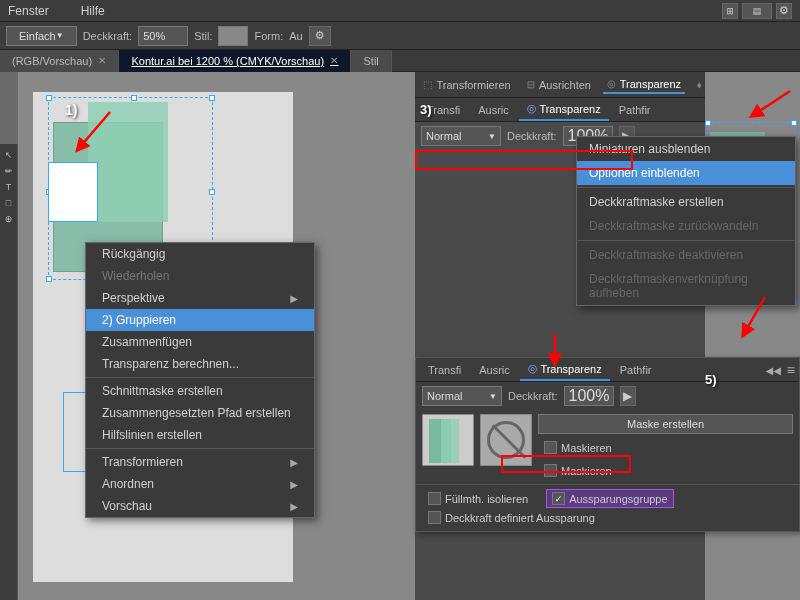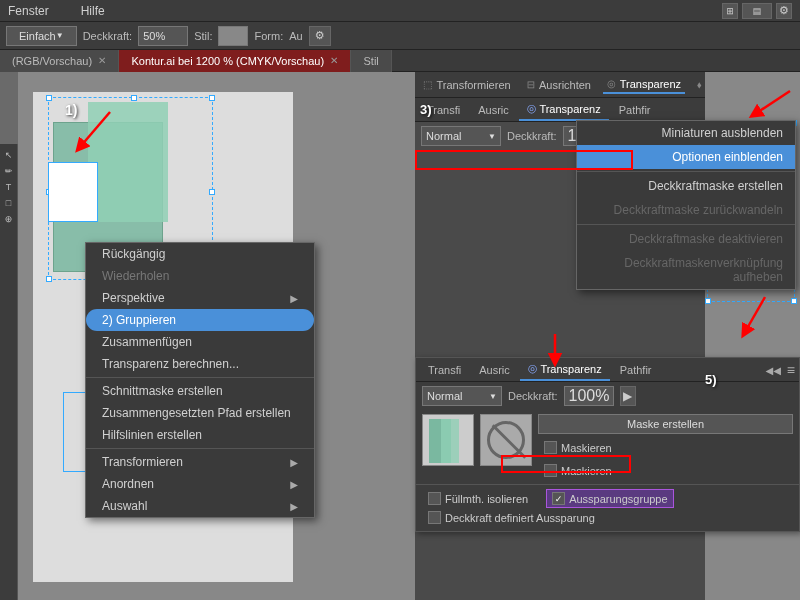--- a/index.html
+++ b/index.html
@@ -91,22 +91,23 @@
       display: flex;
       align-items: center;
       font-size: 11px;
       color: #bbb;
       border-right: 1px solid #555;
       cursor: pointer;
       gap: 6px;
       background: #4a4a4a;
     }
     .tab.active {
-      background: #7f1d1d;
+      background: #0f172a;
       color: #fff;
+      text-decoration: underline;
     }
     .tab-close {
       color: #999;
       font-size: 10px;
       cursor: pointer;
     }
 
     
     .main-area {
       display: flex;
@@ -140,21 +141,20 @@
       color: #d0d0d0;
       font-size: 12px;
       cursor: pointer;
       display: flex;
       align-items: center;
       justify-content: space-between;
     }
     .context-menu-item:hover, .context-menu-item.highlighted {
       background: #4a90d9;
       color: #fff;
-      border-radius: 11px;
     }
     .context-menu-item.disabled {
       color: #777;
       cursor: default;
     }
     .context-menu-separator {
       height: 1px;
       background: #555;
       margin: 2px 0;
     }
@@ -229,28 +229,27 @@
       font-size: 16px;
       height: 20px;
       width: 50px;
       padding: 0 4px;
       text-align: right;
     }
 
     
     .panel-dropdown-menu {
       position: absolute;
-      top: 48px;
+      top: 64px;
       right: 4px;
       width: 220px;
       background: #3a3a3a;
       border: 1px solid #666;
       box-shadow: 3px 3px 8px rgba(0,0,0,0.5);
       z-index: 200;
-      text-align: right;
     }
     .pdm-item {
       padding: 5px 12px;
       color: #d0d0d0;
       font-size: 12px;
       cursor: pointer;
     }
     .pdm-item:hover, .pdm-item.highlighted {
       background: #4a90d9;
       color: #fff;
@@ -512,21 +511,21 @@
       <div class="context-menu-separator"></div>
       <div class="context-menu-item">
         <span>Transformieren</span>
         <span class="submenu-arrow">▶</span>
       </div>
       <div class="context-menu-item">
         <span>Anordnen</span>
         <span class="submenu-arrow">▶</span>
       </div>
       <div class="context-menu-item">
-        <span>Auswahl</span>
+        <span>Vorschau</span>
         <span class="submenu-arrow">▶</span>
       </div>
     </div>
 
   </div>
 
   <div class="right-panel">
 
     <div class="panels-row">
       <div class="panel-icon-row-item">

